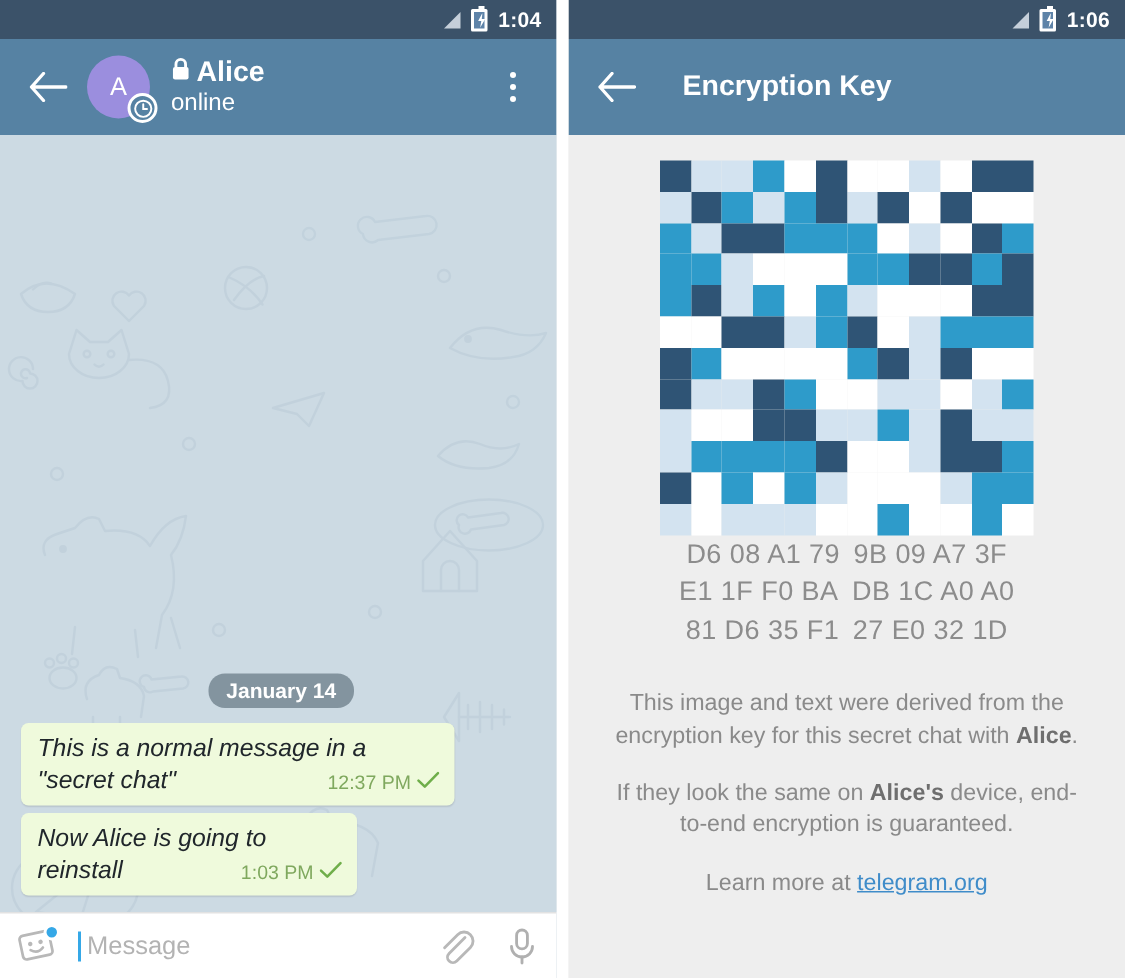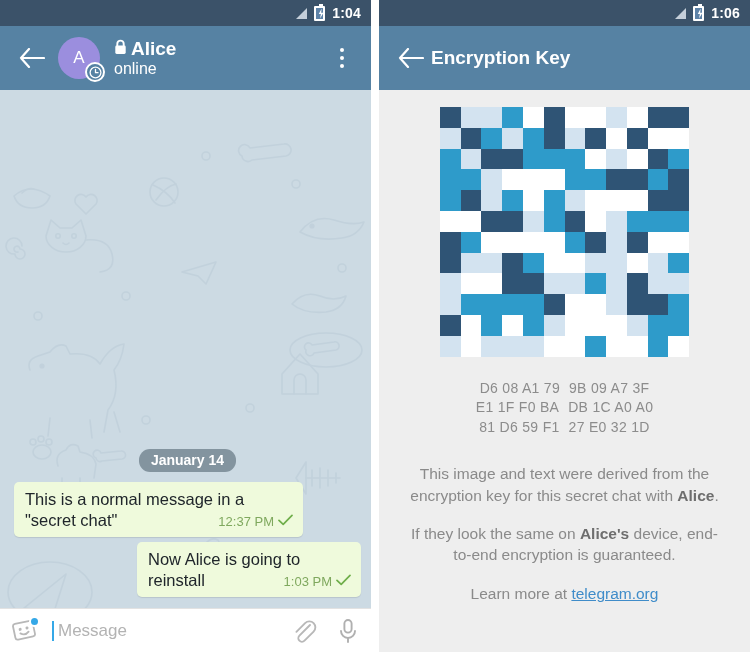--- a/index.html
+++ b/index.html
@@ -39,64 +39,64 @@
           background:#5682a3;border:2px solid #ffffff;box-sizing:border-box;
           display:flex;align-items:center;justify-content:center;}
   .titles{margin-left:14px;display:flex;flex-direction:column;justify-content:center;line-height:1.15;}
   .title-row{display:flex;align-items:center;gap:4px;}
   .lock{display:block;}
   .chat-name{color:#ffffff;font-size:19px;font-weight:bold;}
   .chat-status{color:#ffffff;font-size:16px;margin-top:0;}
   .kebab{margin-left:auto;width:34px;height:40px;display:flex;flex-direction:column;align-items:center;
          justify-content:center;gap:4px;cursor:pointer;}
   .kebab i{width:4px;height:4px;border-radius:50%;background:#ffffff;display:block;}
-  .appbar-title{color:#ffffff;font-size:19px;font-weight:bold;}
+  .appbar-title{color:#ffffff;font-size:19px;font-weight:bold;margin-left:24px;}
 
   
   .chat{
     position:relative;height:518px;
     background:#ccdae3;
     overflow:hidden;
   }
   .wallpaper{position:absolute;inset:0;opacity:0.45;}
   .msgs{position:absolute;left:4px;right:0;bottom:6px;padding:0 10px;box-sizing:border-box;}
   .datechip{display:flex;justify-content:center;margin-bottom:10px;}
   .datechip span{background:#83949f;color:#ffffff;font-size:14px;font-weight:bold;
      padding:3px 12px 4px;border-radius:11px;}
   .bubble{
     position:relative;background:#effadc;border-radius:5px;
     padding:7px 10px 6px 11px;margin-bottom:5px;
     box-shadow:0 1px 1px rgba(0,0,0,0.10);
     font-size:16.5px;color:#20262b;line-height:1.28;
     display:inline-block;max-width:100%;box-sizing:border-box;
   }
   .b-row{display:flex;}
-  .b-row.right{justify-content:flex-end;}
-  .bubble .text{display:inline;}
+  .b-row.right{justify-content:flex-start;}
+  .bubble .text{display:inline;font-style:italic;}
   .meta{float:right;margin-left:10px;margin-top:4px;display:inline-flex;align-items:center;gap:4px;
         font-size:13px;color:#7fa85e;white-space:nowrap;}
   .tick{display:block;}
 
   
   .composer{height:44px;background:#ffffff;display:flex;align-items:center;padding:0 12px;
             box-sizing:border-box;border-top:1px solid #e2e2e2;}
   .smiley{position:relative;width:26px;height:26px;flex:none;cursor:pointer;}
   .dot-badge{position:absolute;right:-2px;top:-2px;width:11px;height:11px;border-radius:50%;
              background:#35a8e7;border:2px solid #ffffff;box-sizing:border-box;}
   .caret{width:2px;height:20px;background:#35a8e7;margin-left:14px;flex:none;}
   .msg-placeholder{font-size:17px;color:#b3b3b3;margin-left:4px;flex:1;}
   .clip{width:26px;height:26px;margin-right:20px;cursor:pointer;flex:none;}
   .mic{width:22px;height:26px;cursor:pointer;flex:none;}
 
   
   .keybody{height:562px;background:#eeeeee;display:flex;flex-direction:column;align-items:center;}
   .identicon{margin-top:17px;display:grid;grid-template-columns:repeat(12,20.8px);
              grid-template-rows:repeat(12,20.8px);}
   .identicon div{width:100%;height:100%;}
-  .hexkey{margin-top:22px;font-size:14px;color:#8c8c8c;line-height:1.42;text-align:center;
+  .hexkey{font-size:18px;color:#8c8c8c;line-height:1.42;text-align:center;
           letter-spacing:0.3px;}
   .hexkey .grp{display:inline-block;}
   .hexkey .gap{display:inline-block;width:9px;}
   .desc{width:320px;text-align:center;font-size:15.5px;color:#8a8a8a;line-height:1.38;margin-top:25px;}
   .desc.p2{margin-top:17px;}
   .desc b{color:#6e6e6e;}
   .learn{width:320px;text-align:center;font-size:15.5px;color:#8a8a8a;margin-top:19px;}
   .learn a{color:#3f8cc9;text-decoration:underline;cursor:pointer;}
 </style>
 </head>
@@ -489,21 +489,21 @@
           <div style="background: rgb(46, 155, 202);"></div>
           <div style="background: rgb(255, 255, 255);"></div>
           <div style="background: rgb(255, 255, 255);"></div>
           <div style="background: rgb(46, 155, 202);"></div>
           <div style="background: rgb(255, 255, 255);"></div>
         </div>
 
       <div class="hexkey" id="hexkey">
           <div><span class="grp">D6 08 A1 79</span><span class="gap"></span><span class="grp">9B 09 A7 3F</span></div>
           <div><span class="grp">E1 1F F0 BA</span><span class="gap"></span><span class="grp">DB 1C A0 A0</span></div>
-          <div><span class="grp">81 D6 59 F1</span><span class="gap"></span><span class="grp">27 E0 32 1D</span></div>
+          <div><span class="grp">81 D6 35 F1</span><span class="gap"></span><span class="grp">27 E0 32 1D</span></div>
         </div>
 
       <div class="desc">
         <span>This image and text were derived from the encryption key for this secret chat with </span><b>Alice</b><span>.</span>
       </div>
 
       <div class="desc p2">
         <span>If they look the same on </span><b>Alice's</b><span> device, end-to-end encryption is guaranteed.</span>
       </div>
 

